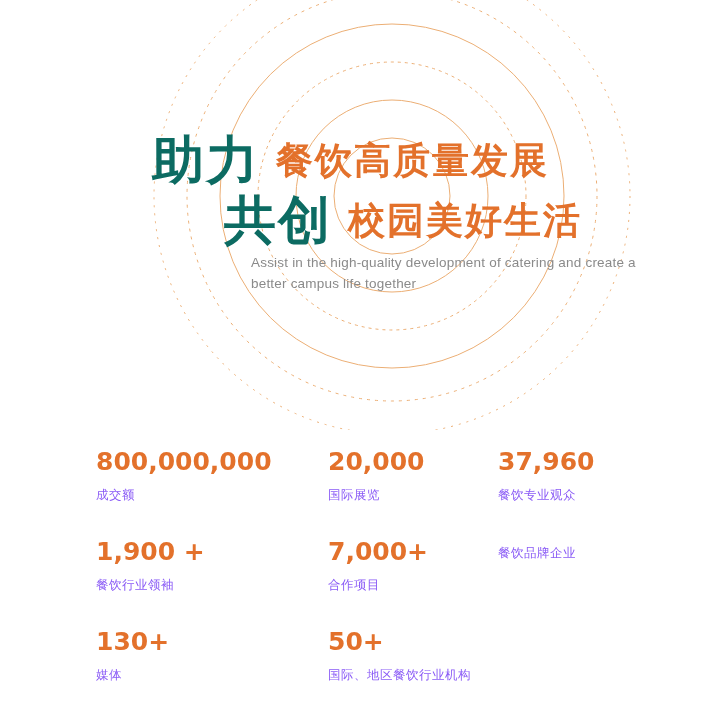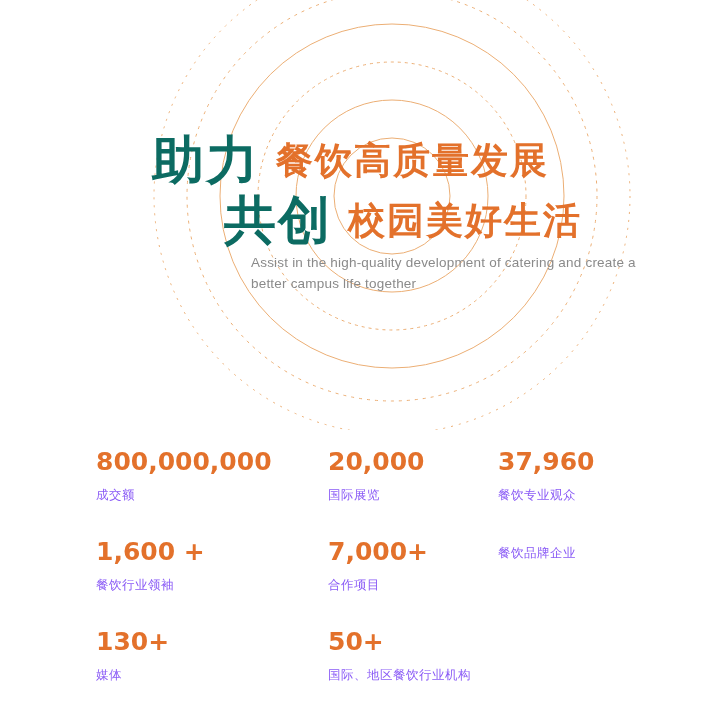--- a/index.html
+++ b/index.html
@@ -162,21 +162,21 @@
     <div class="stat-cell">
       <div class="stat-value">20,000</div>
       <div class="stat-label">国际展览</div>
     </div>
     <div class="stat-cell">
       <div class="stat-value">37,960</div>
       <div class="stat-label">餐饮专业观众</div>
     </div>
 
     <div class="stat-cell">
-      <div class="stat-value">1,600 +</div>
+      <div class="stat-value">1,900 +</div>
       <div class="stat-label">餐饮行业领袖</div>
     </div>
     <div class="stat-cell">
       <div class="stat-value">7,000+</div>
       <div class="stat-label">合作项目</div>
     </div>
 
     <div class="stat-cell">
       <div class="stat-label">餐饮品牌企业</div>
     </div>

